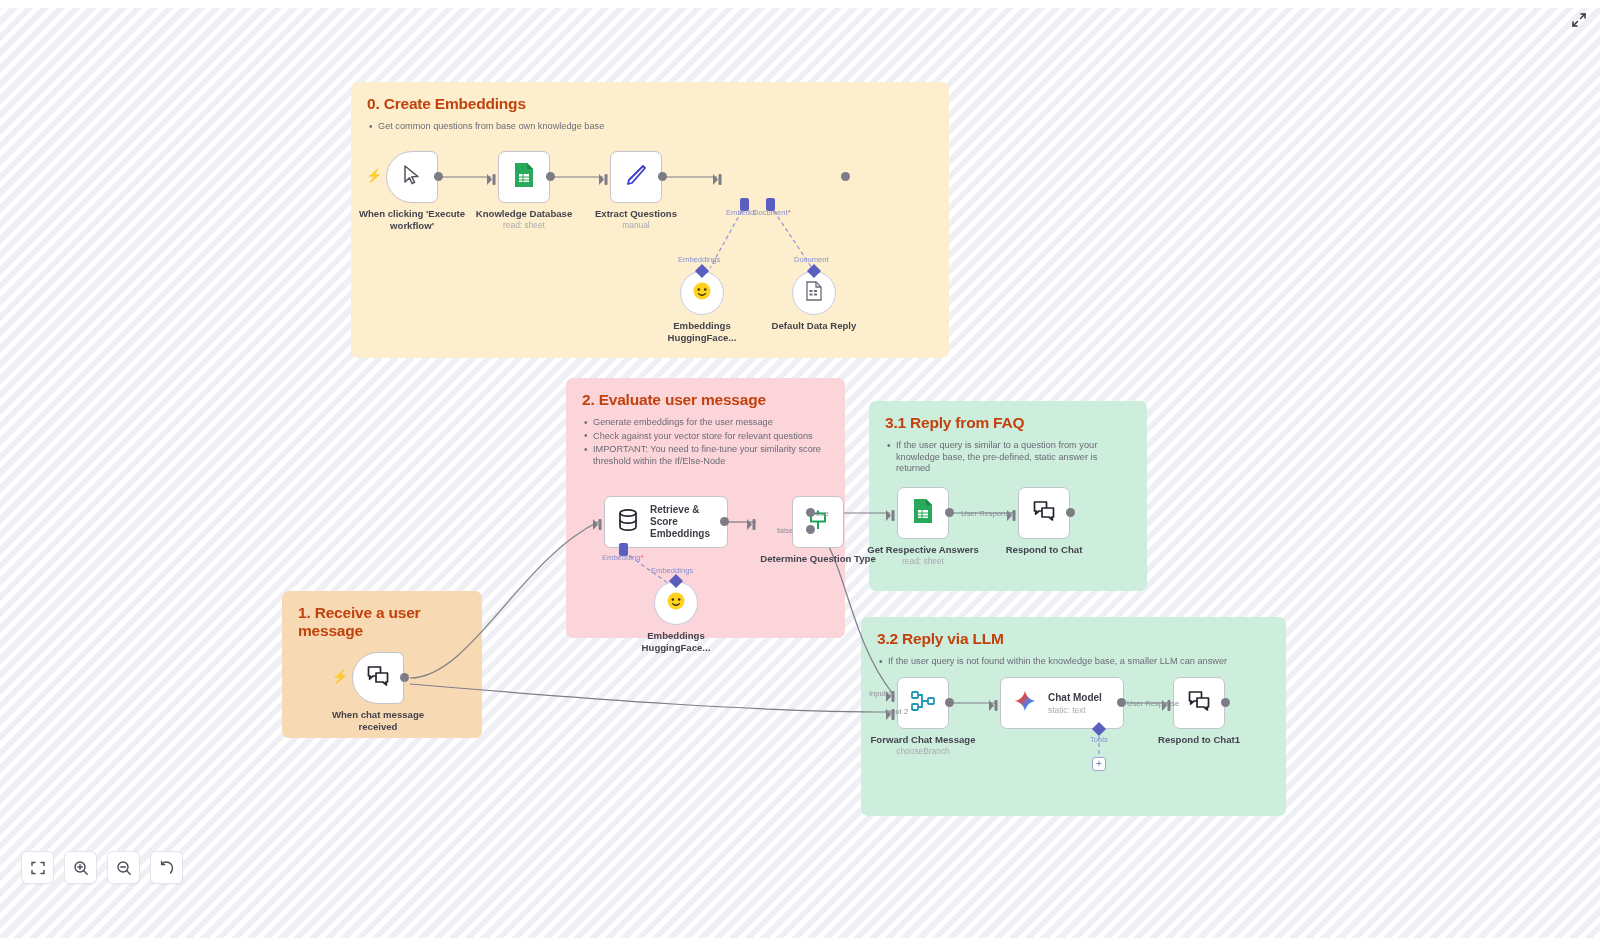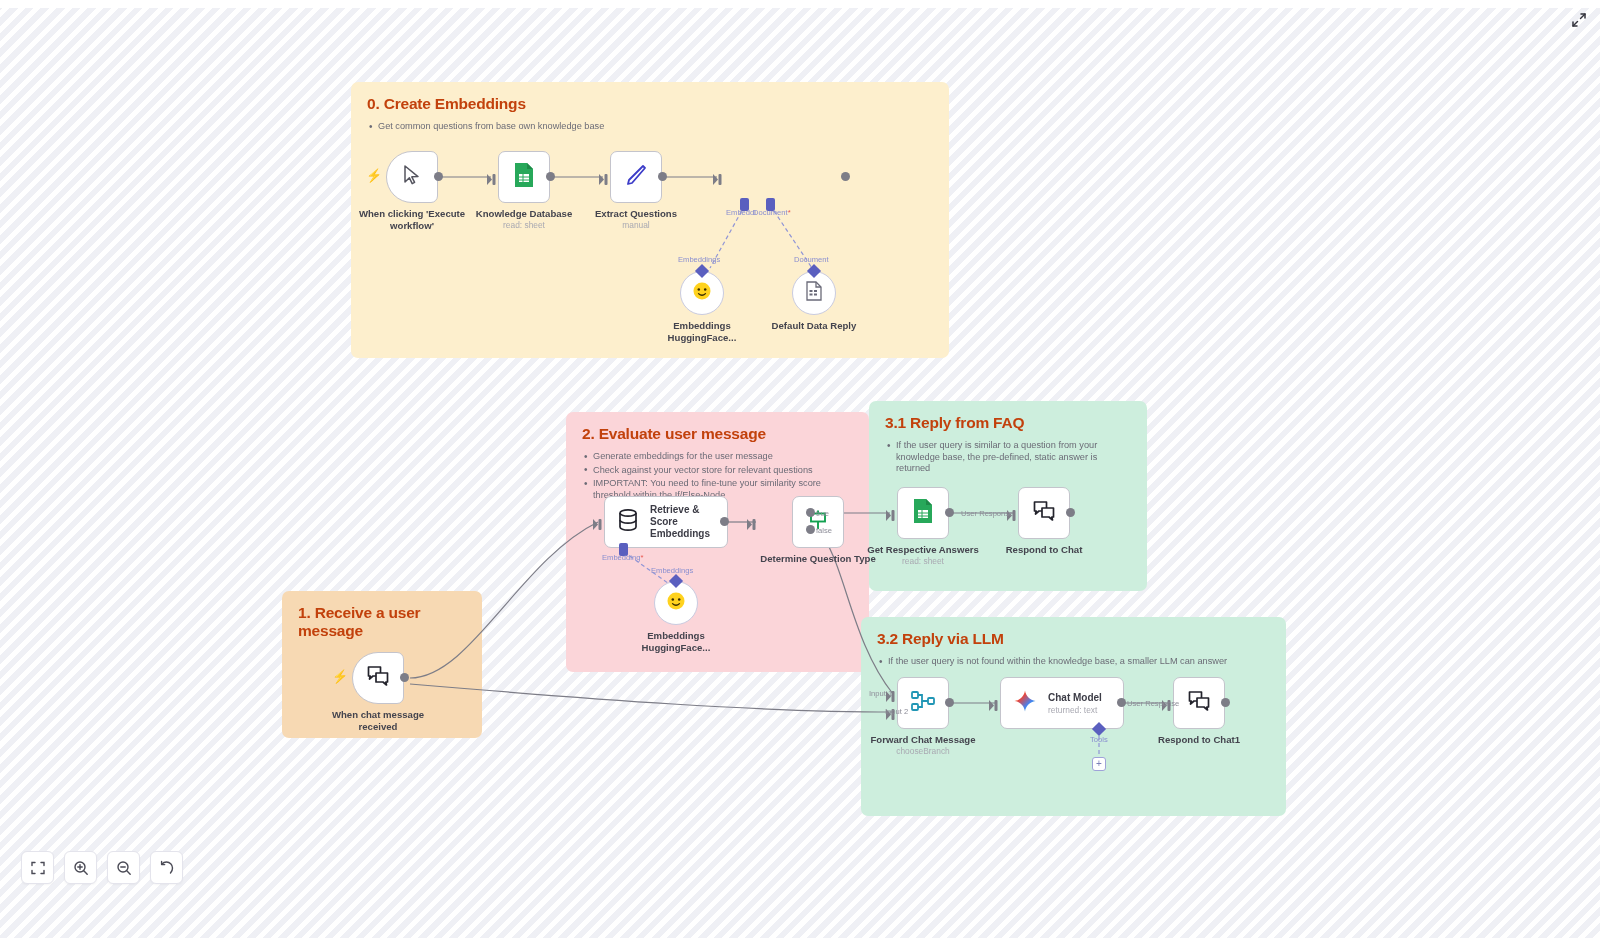--- a/index.html
+++ b/index.html
@@ -75,21 +75,21 @@
   .sticky li::before {
     content: "\2022";
     position: absolute;
     left: 2px;
     top: -0.5px;
     font-size: 10px;
     color: #6b6b76;
   }
 
   #sticky0 { left:351px; top:82px;  width:598px; height:276px; background:#fdefcd; }
-  #sticky2 { left:566px; top:412px; width:303px; height:260px; background:#fbd5d9; }
+  #sticky2 { left:566px; top:378px; width:279px; height:260px; background:#fbd5d9; }
   #sticky31{ left:869px; top:401px; width:278px; height:190px; background:#cdeedd; }
   #sticky32{ left:861px; top:617px; width:425px; height:199px; background:#cdeedd; }
   #sticky1 { left:282px; top:591px; width:200px; height:147px; background:#f7d9b3; }
 
   
   #edges {
     position: absolute;
     left: 0; top: 0;
     width: 1600px;
     height: 938px;
@@ -523,21 +523,21 @@
   </div>
   <div class="in-arrow" style="left:747px; top:516px;">
     <svg width="10" height="11">
         <path d="M0 0 L5 5.5 L0 11 Z" fill="#7d7d87"></path>
         <rect x="5.5" y="0" width="3" height="11" rx="1" fill="#7d7d87"></rect>
       </svg>
   </div>
   <div class="dot" style="left:806px; top:508px;"></div>
   <div class="dot" style="left:806px; top:525px;"></div>
   <div class="port-label" style="left:816px; top:509px;">true</div>
-  <div class="port-label" style="left:816px; top:526px;">false</div>
+  <div class="port-label" style="left:777px; top:526px;">false</div>
 
   <div class="subnode" style="left:654px; top:581px;">
     <div class="subnode-circle">
       <span>
         <svg width="20" height="20" viewBox="0 0 20 20">
           <circle cx="10" cy="10" r="8.5" fill="#ffd21e"></circle>
           <circle cx="6.8" cy="8.4" r="1.25" fill="#3a2c00"></circle>
           <circle cx="13.2" cy="8.4" r="1.25" fill="#3a2c00"></circle>
           <path d="M6.5 12.6 Q10 16 13.5 12.6" fill="none" stroke="#3a2c00" stroke-width="1.3" stroke-linecap="round"></path>
         </svg>
@@ -650,21 +650,21 @@
               <stop offset="33%" stop-color="#e8453c"></stop>
               <stop offset="66%" stop-color="#4285f4"></stop>
               <stop offset="100%" stop-color="#31a853"></stop>
             </linearGradient>
           </defs>
           <path d="M12 1.5 C12.7 7 17 11.3 22.5 12 C17 12.7 12.7 17 12 22.5 C11.3 17 7 12.7 1.5 12 C7 11.3 11.3 7 12 1.5 Z" fill="url(#gmg)"></path>
         </svg>
       </span>
       <span class="node-text-col">
         <span class="node-inner-title">Chat Model</span>
-        <span class="node-inner-sub">returned: text</span>
+        <span class="node-inner-sub">static: text</span>
       </span>
     </div>
   </div>
   <div class="in-arrow" style="left:989px; top:697px;">
     <svg width="10" height="11">
         <path d="M0 0 L5 5.5 L0 11 Z" fill="#7d7d87"></path>
         <rect x="5.5" y="0" width="3" height="11" rx="1" fill="#7d7d87"></rect>
       </svg>
   </div>
   <div class="dot" style="left:1117px; top:698px;"></div>

